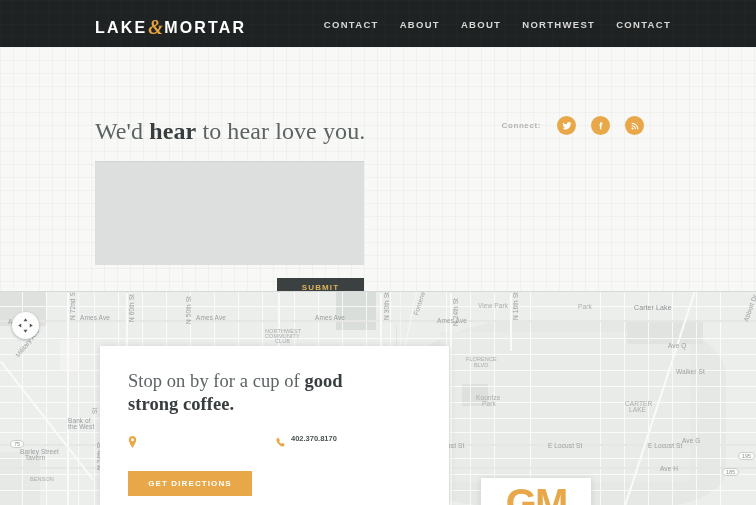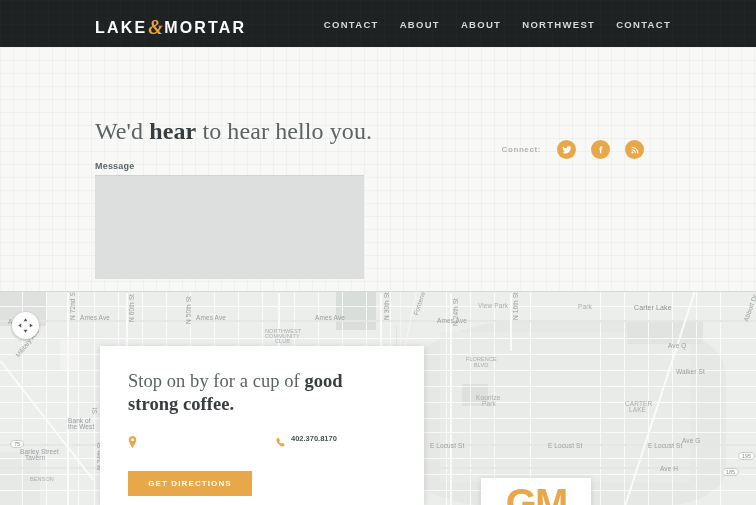--- a/index.html
+++ b/index.html
@@ -81,21 +81,21 @@
     font-size: 24px;
     color: #5c6364;
     letter-spacing: .1px;
     white-space: nowrap;
   }
   .headline b { color: #383e3f; font-weight: bold; }
 
   .connect {
     position: absolute;
     right: 112px;
-    top: 93px;
+    top: 69px;
     display: flex;
     align-items: center;
     gap: 15px;
   }
   .connect-label {
     font-size: 8px;
     font-weight: bold;
     color: #b0b4b2;
     letter-spacing: .6px;
     margin-right: 1px;
@@ -216,21 +216,21 @@
     box-shadow: 0 1px 3px rgba(0,0,0,.28);
     display: flex;
     align-items: center;
     justify-content: center;
     z-index: 20;
   }
 
   .info-card {
     position: absolute;
     left: 100px; top: 346px;
-    width: 324px;
+    width: 349px;
     height: 159px;
     background: #fff;
     box-shadow: 0 1px 7px rgba(0,0,0,.13);
     z-index: 15;
     padding: 24px 28px 0 28px;
   }
   .card-head {
     font-family: "Liberation Serif", serif;
     font-size: 18.5px;
     color: #5c6364;
@@ -319,21 +319,21 @@
     <a href="#">ABOUT</a>
     <a href="#">ABOUT</a>
     <a href="#">NORTHWEST</a>
     <a href="#">CONTACT</a>
   </nav>
 </div>
 
 <div class="form-section">
 
   <div class="headline">
-    <span>We'd </span><b>hear</b><span> to hear hello you.</span>
+    <span>We'd </span><b>hear</b><span> to hear love you.</span>
   </div>
 
   <div class="connect">
     <span class="connect-label">Connect:</span>
     <a class="soc" href="#">
       <svg width="10" height="10" viewBox="0 0 24 24">
           <path fill="#fff" d="M23 4.9a9 9 0 0 1-2.6.7 4.5 4.5 0 0 0 2-2.5 9 9 0 0 1-2.9 1.1A4.5 4.5 0 0 0 11.7 8a12.8 12.8 0 0 1-9.3-4.7 4.5 4.5 0 0 0 1.4 6 4.4 4.4 0 0 1-2-.6 4.5 4.5 0 0 0 3.6 4.5 4.5 4.5 0 0 1-2 .1 4.5 4.5 0 0 0 4.2 3.1A9 9 0 0 1 1 18.3a12.7 12.7 0 0 0 6.9 2c8.3 0 12.8-6.9 12.8-12.8v-.6A9.1 9.1 0 0 0 23 4.9z"></path>
         </svg>
     </a>
     <a class="soc" href="#">
@@ -345,21 +345,20 @@
       <svg width="10" height="10" viewBox="0 0 24 24">
           <circle fill="#fff" cx="6" cy="18" r="2.3"></circle>
           <path fill="none" stroke="#fff" stroke-width="2.6" d="M4 11.2a8.8 8.8 0 0 1 8.8 8.8M4 5.2A14.8 14.8 0 0 1 18.8 20"></path>
         </svg>
     </a>
   </div>
 
   <form class="form-grid">
 
     <div class="col-right">
-      <label class="fld-label">Message</label>
       <textarea class="txta" placeholder="" style=""></textarea>
       <div class="submit-row">
         <button type="button" class="submit-btn">SUBMIT</button>
       </div>
     </div>
   </form>
 </div>
 
 <div class="map-section">
   <div class="map-canvas">

